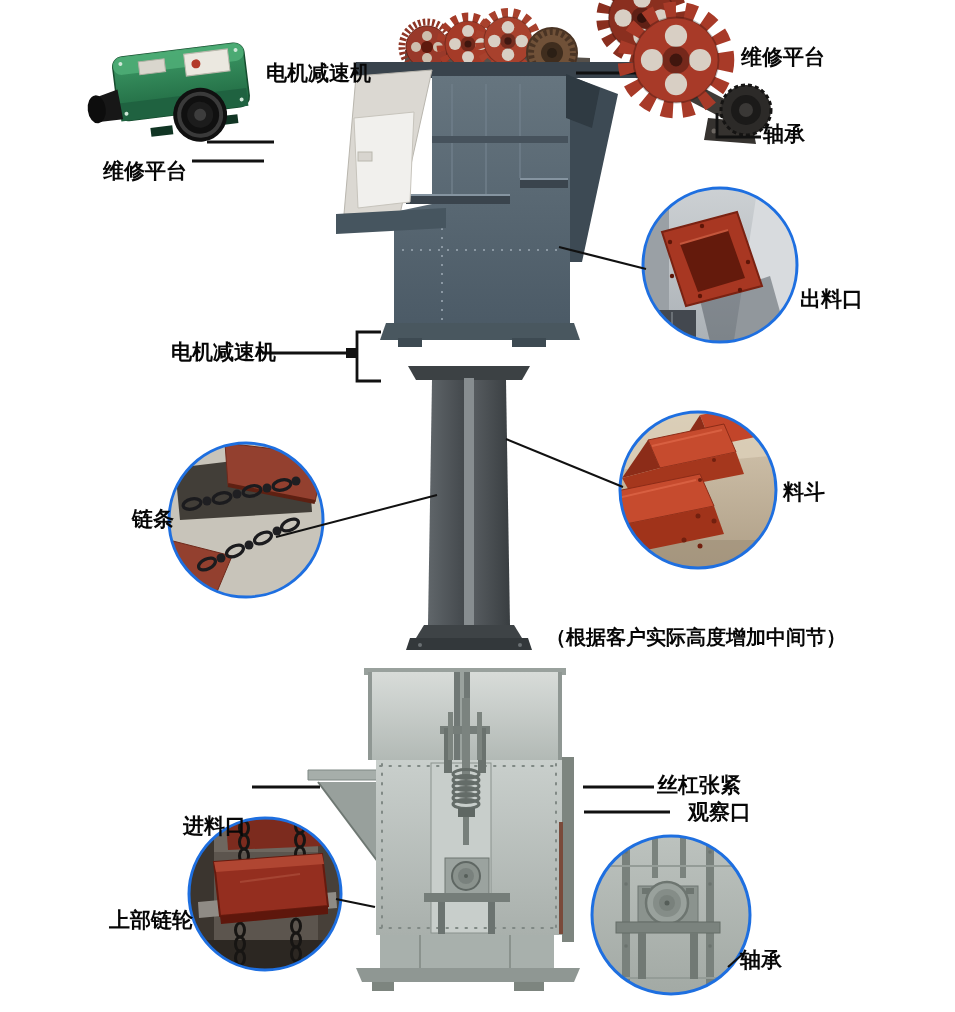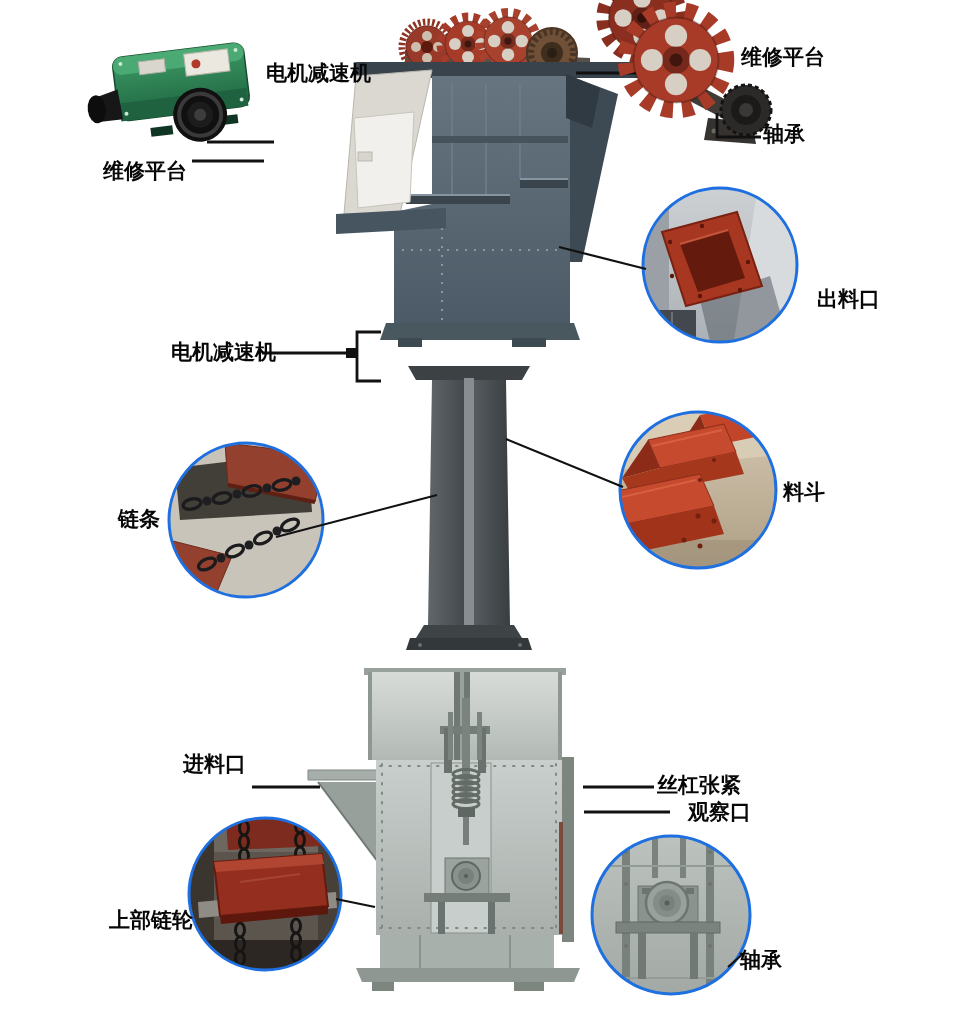--- a/index.html
+++ b/index.html
@@ -5,26 +5,26 @@
   html,body{margin:0;padding:0;background:#ffffff;}
   #stage{position:relative;width:955px;height:1012px;background:#ffffff;overflow:hidden;
          font-family:"Liberation Sans","DejaVu Sans",sans-serif;}
   #art{position:absolute;left:0;top:0;}
   .lb{position:absolute;font-weight:700;font-size:21px;line-height:1.15;color:#070707;
       white-space:nowrap;}
   .lb-motor  {left:266px;top:61px}
   .lb-maint  {left:103px;top:159px}
   .lb-upsprk {left:741px;top:45px}
   .lb-upbrg  {left:763px;top:122px}
-  .lb-outlet {left:817px;top:287px}
+  .lb-outlet {left:800px;top:287px}
   .lb-bolt   {left:171px;top:340px}
-  .lb-chain  {left:118px;top:507px}
+  .lb-chain  {left:132px;top:507px}
   .lb-hopper {left:783px;top:480px}
   .lb-note   {left:546px;top:626px;font-size:20px}
-  .lb-feed   {left:183px;top:752px}
+  .lb-feed   {left:183px;top:814px}
   .lb-screw  {left:657px;top:773px}
   .lb-obs    {left:688px;top:800px}
   .lb-lowsprk{left:109px;top:908px}
   .lb-lowbrg {left:740px;top:948px}
 </style>
 </head>
 <body>
 
 <div id="stage">
 <svg id="art" width="955" height="1012" viewBox="0 0 955 1012">
@@ -397,18 +397,19 @@
 </svg>
 
   <div class="lb lb-motor">电机减速机</div>
   <div class="lb lb-maint">维修平台</div>
   <div class="lb lb-upsprk">维修平台</div>
   <div class="lb lb-upbrg">轴承</div>
   <div class="lb lb-outlet">出料口</div>
   <div class="lb lb-bolt">电机减速机</div>
   <div class="lb lb-chain">链条</div>
   <div class="lb lb-hopper">料斗</div>
+  <div class="lb lb-note">（根据客户实际高度增加中间节）</div>
   <div class="lb lb-feed">进料口</div>
   <div class="lb lb-screw">丝杠张紧</div>
   <div class="lb lb-obs">观察口</div>
   <div class="lb lb-lowsprk">上部链轮</div>
   <div class="lb lb-lowbrg">轴承</div>
 </div>
 
 </body></html>

